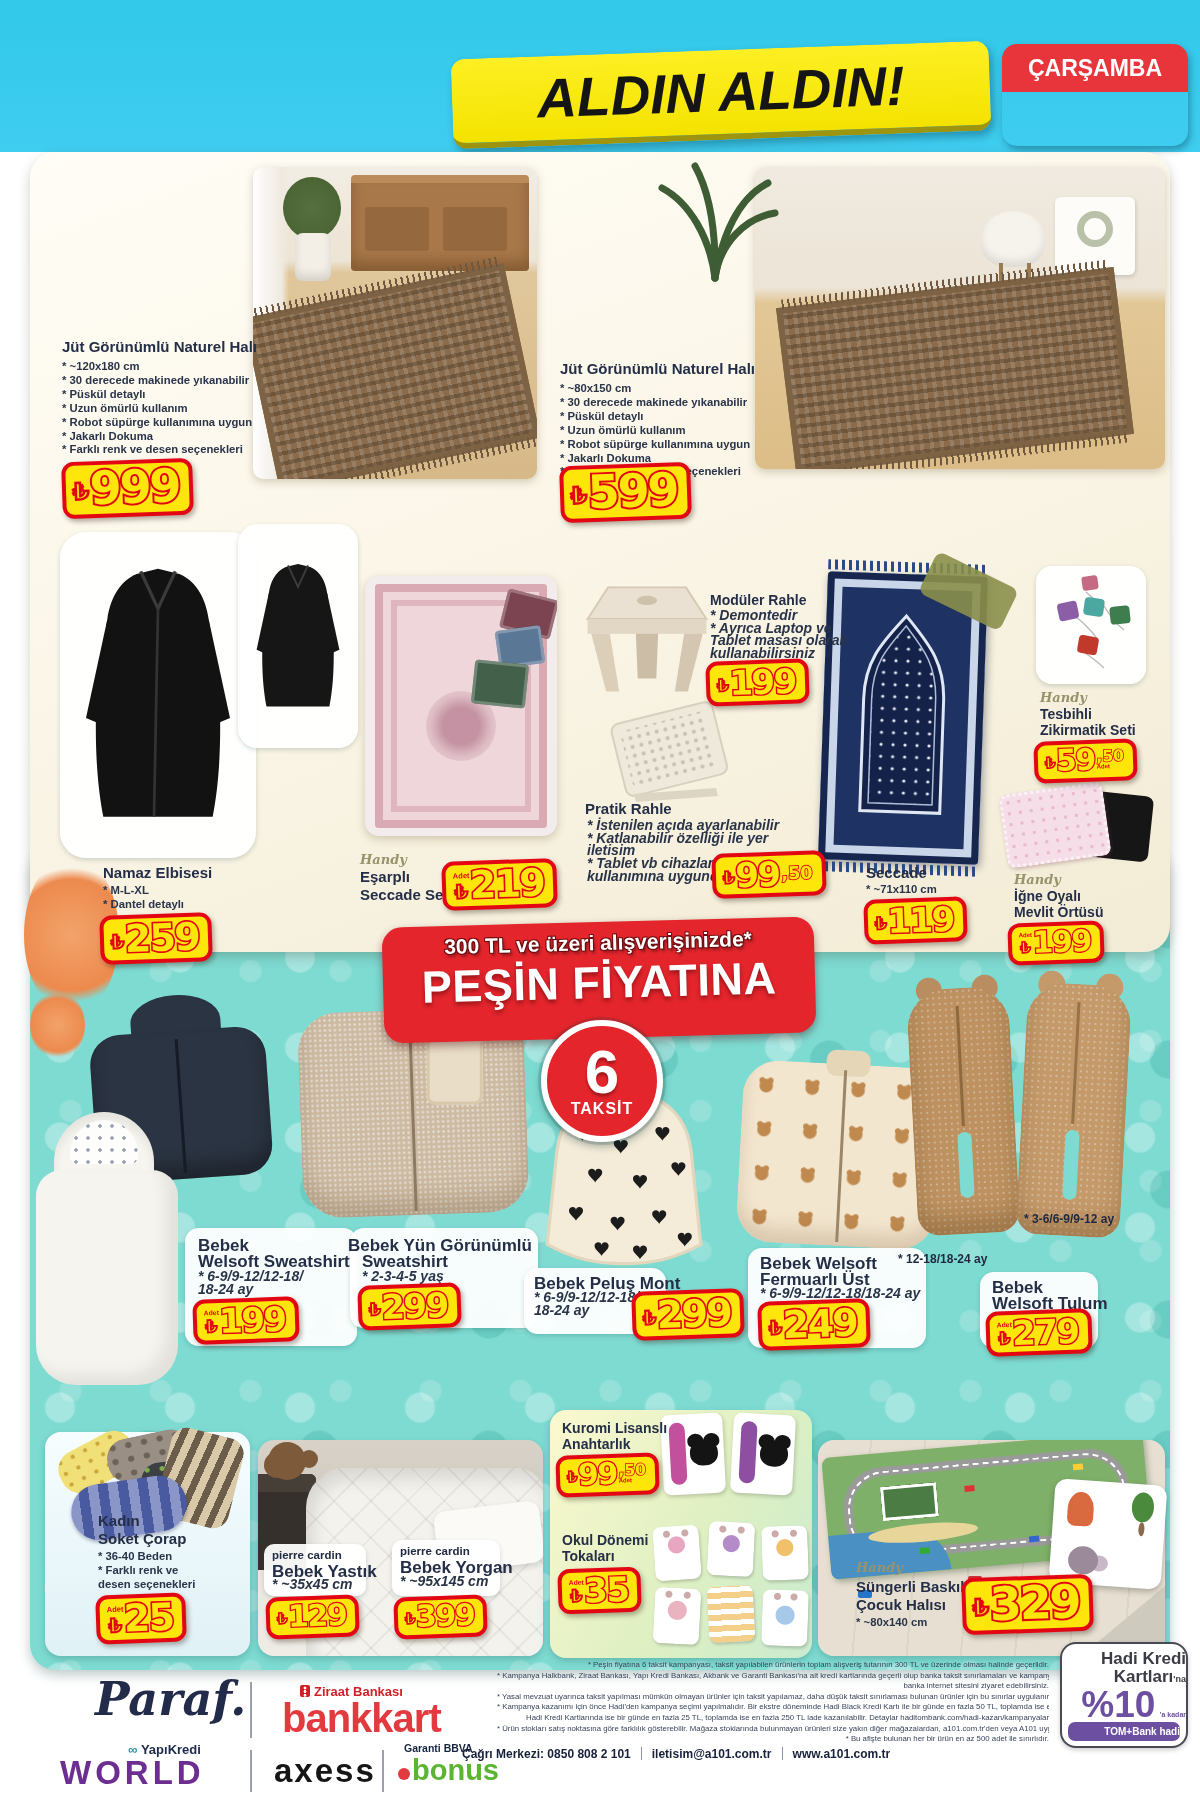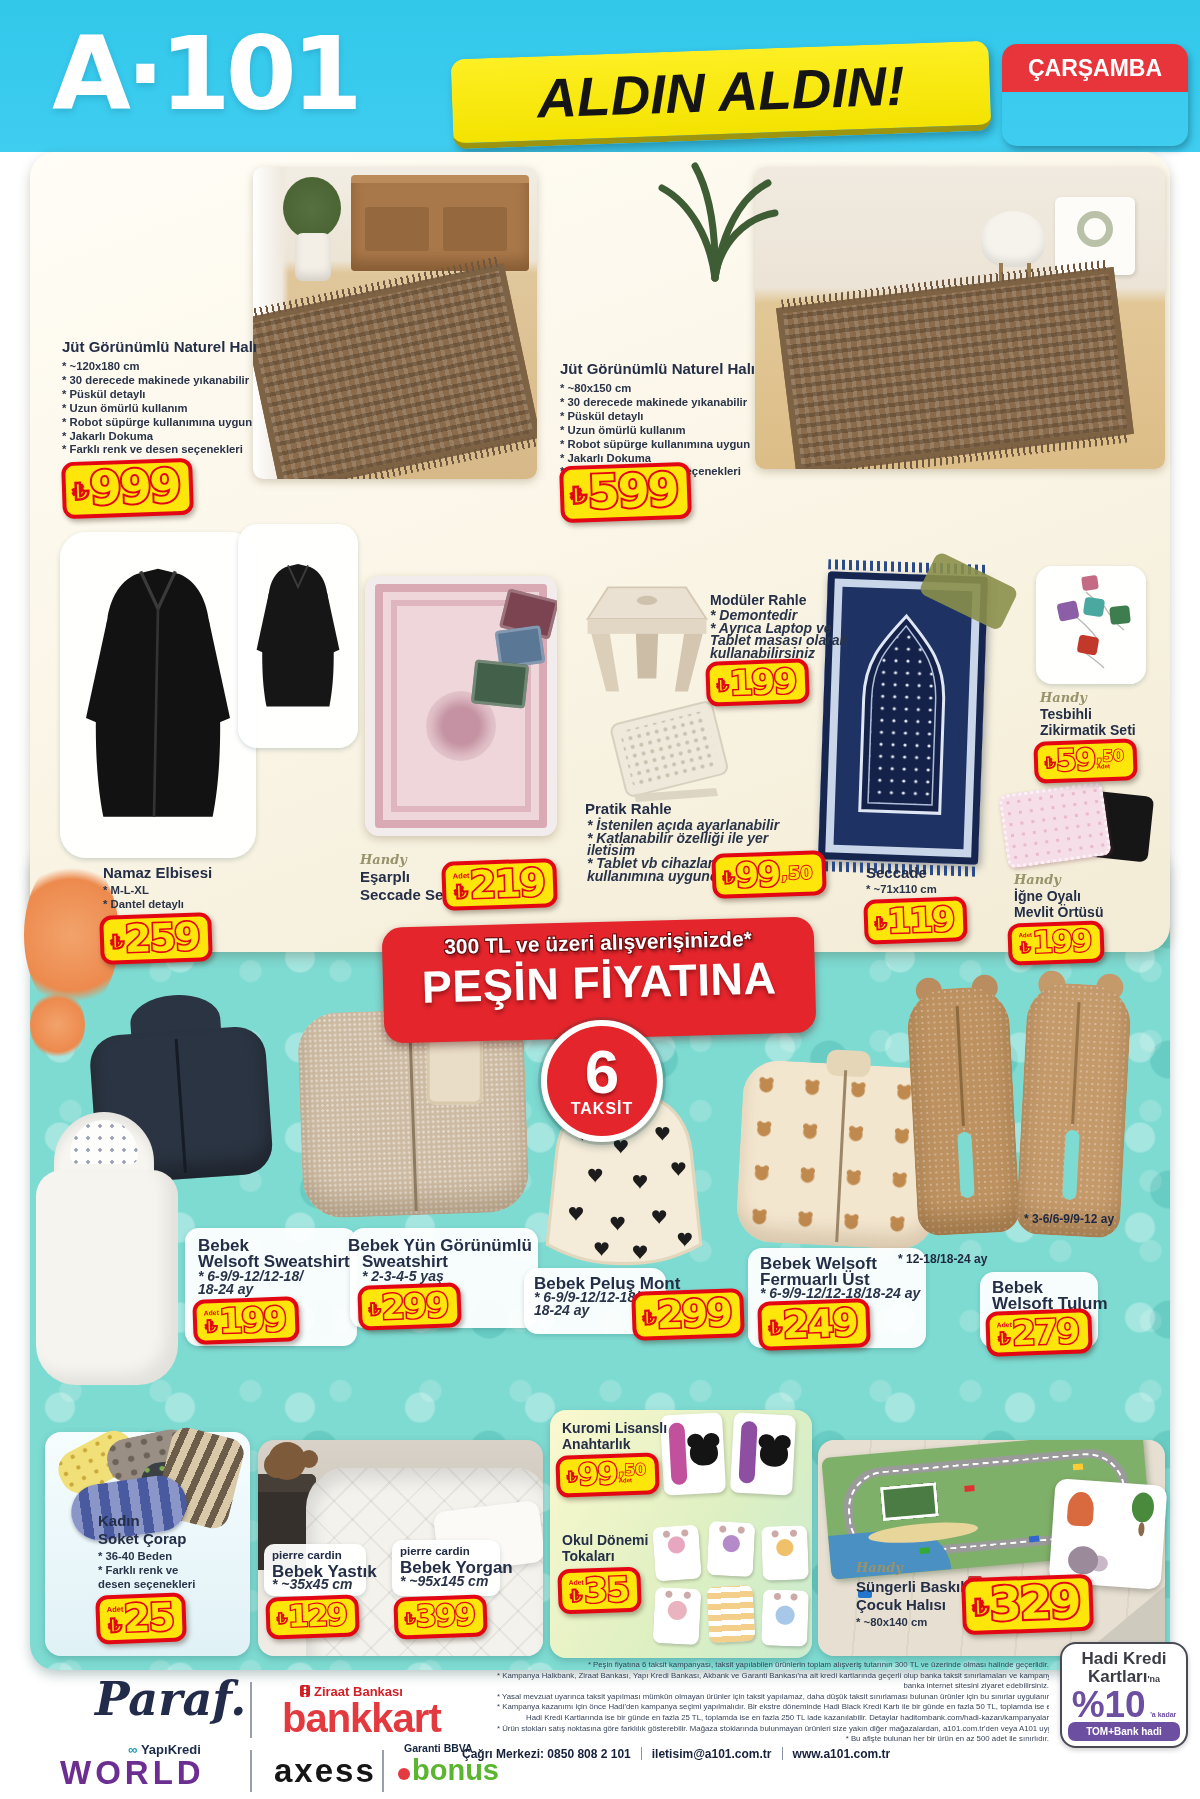--- a/index.html
+++ b/index.html
@@ -92,35 +92,34 @@
                  text-shadow:0 3px 3px rgba(60,0,0,.4); }
   .taksit .tk { font-size:16px; font-weight:800; color:#fff; letter-spacing:1px; }
 
   
   .vsep { position:absolute; width:1.5px; background:#9aa0ab; z-index:4; }
   .fine { position:absolute; left:497px; top:1660px; width:552px; overflow:hidden;
           font-size:7.8px; line-height:10.6px; color:#38445a; font-weight:400; white-space:nowrap; z-index:4;text-align:right; }
   .contact { position:absolute; left:462px; top:1747px; font-size:12px; font-weight:700; color:#16203a; z-index:4; }
   .contact .sep { display:inline-block; width:1px; height:13px; background:#8a93a5; margin:0 10px; vertical-align:-2px; }
   .hadi { position:absolute; left:1060px; top:1642px; width:128px; height:106px; background:#fff;
-          border:2.5px solid #4a4a55; border-radius:16px; z-index:5; text-align:center;
+          border:2.5px solid #4a4a55; border-radius:16px; z-index:5; text-align:right;
           box-shadow:0 2px 5px rgba(0,0,0,.2); }
   .hadi .h1 { margin-top:6px; font-size:17px; font-weight:700; color:#3c3c46; line-height:18px; }
   .hadi .pct { font-size:37px; font-weight:800; color:#6c4fa0; line-height:34px; }
   .hadi .kadar { font-size:7px; color:#6c4fa0; font-weight:700; }
   .hadi .bar { position:absolute; left:6px; right:6px; bottom:5px; height:19px; background:#6c4fa0;
                border-radius:7px; color:#fff; font-size:10px; font-weight:700; line-height:19px; }
 </style>
 </head>
 <body>
 
 <div class="page">
 
   <div class="header">
-    <div class="logo">A·101</div>
     <div class="slogan">
       <span>ALDIN ALDIN!</span>
     </div>
     <div class="datebox">
       <div class="d-bot">ÇARŞAMBA</div>
     </div>
   </div>
 
   <div class="cream"></div>
   <div class="turq"></div>

